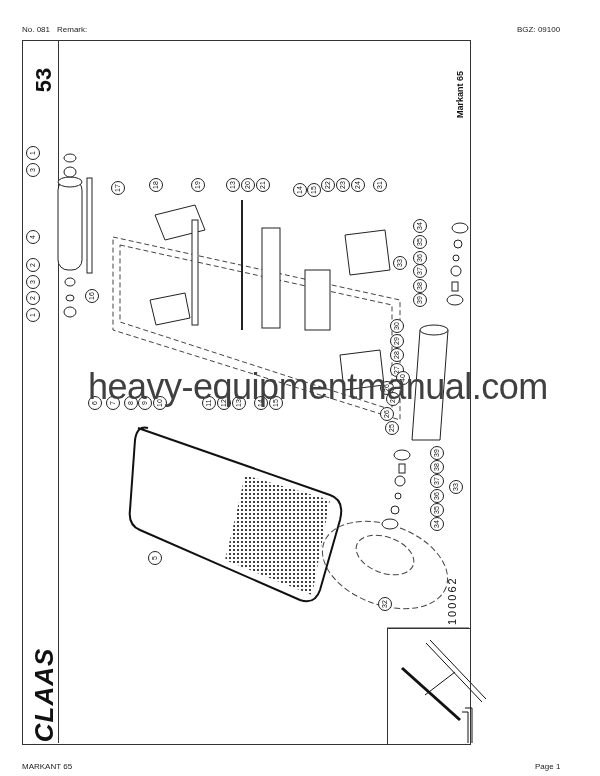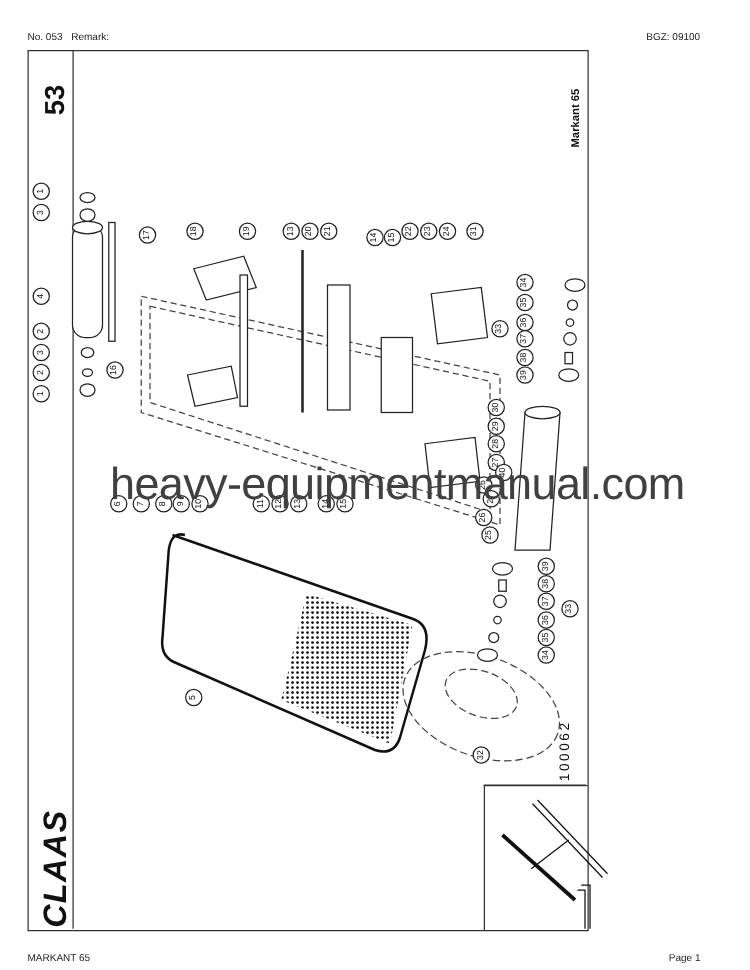--- a/index.html
+++ b/index.html
@@ -18,21 +18,21 @@
                 font-size:11px; letter-spacing:2px; white-space:nowrap; }
   .inset { position:absolute; left:387px; top:628px; width:82px; height:115px; border-left:1px solid #333; border-top:1px solid #333; }
   .callout { position:absolute; width:12px; height:12px; border:1px solid #222; border-radius:50%;
              font-size:7px; line-height:12px; text-align:center; transform:rotate(-90deg); background:#fff; }
   .watermark { position:absolute; left:88px; top:366px; font-size:36px; color:#404040; white-space:nowrap; letter-spacing:-0.5px; }
   svg { position:absolute; left:0; top:0; }
 </style>
 </head>
 <body>
 
-<div class="hdr" style="left:22px;top:25px;">No. 053</div>
+<div class="hdr" style="left:22px;top:25px;">No. 081</div>
 <div class="hdr" style="left:57px;top:25px;">Remark:</div>
 <div class="hdr" style="left:517px;top:25px;">BGZ: 09100</div>
 
 <div class="frame"></div>
 <div class="leftcol"></div>
 <div class="pagenum">53</div>
 <div class="brand">CLAAS</div>
 <div class="model-side" style="left:455px;top:118px;">Markant 65</div>
 <div class="drawing-no" style="left:446px;top:625px;">100062</div>
 

